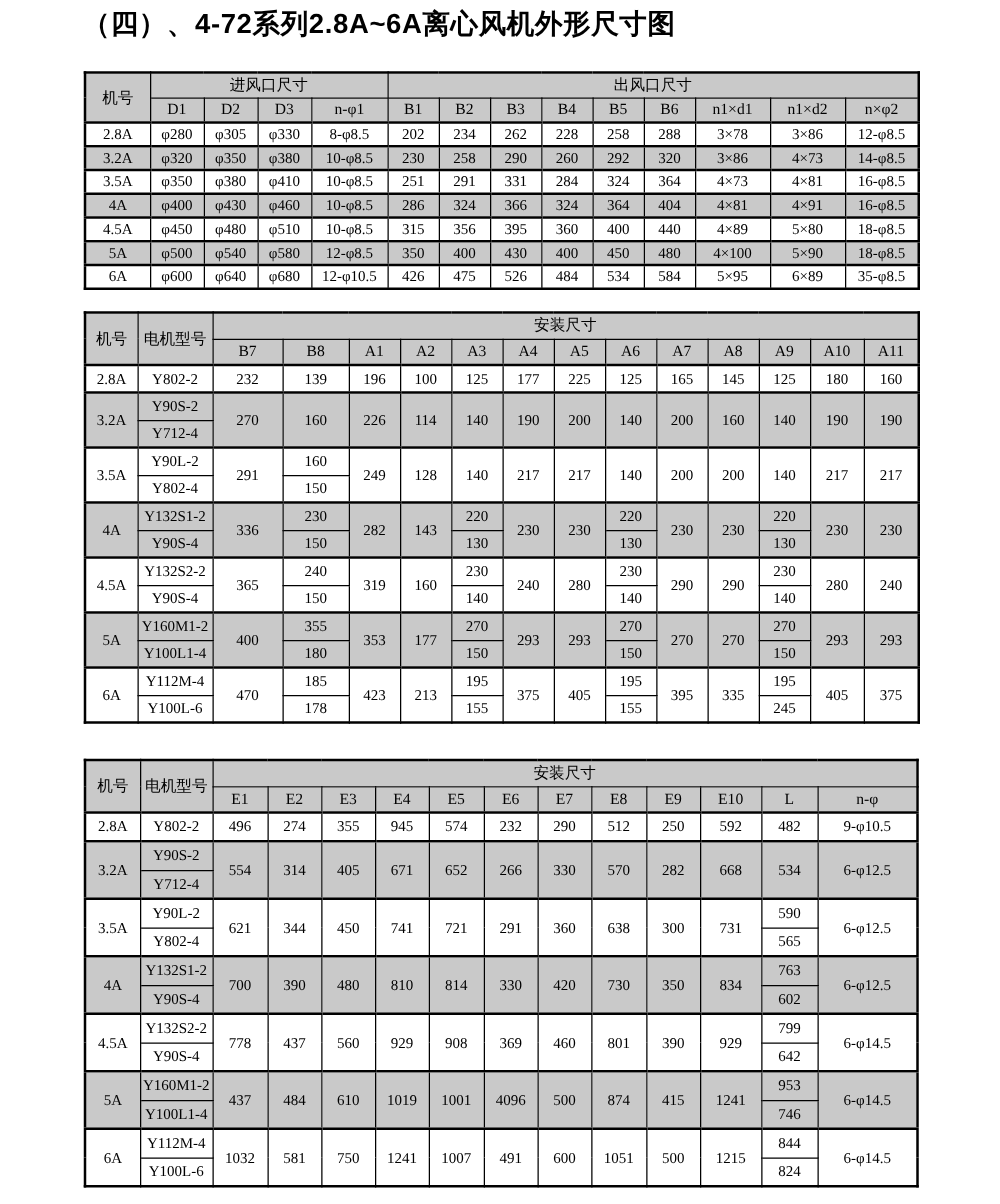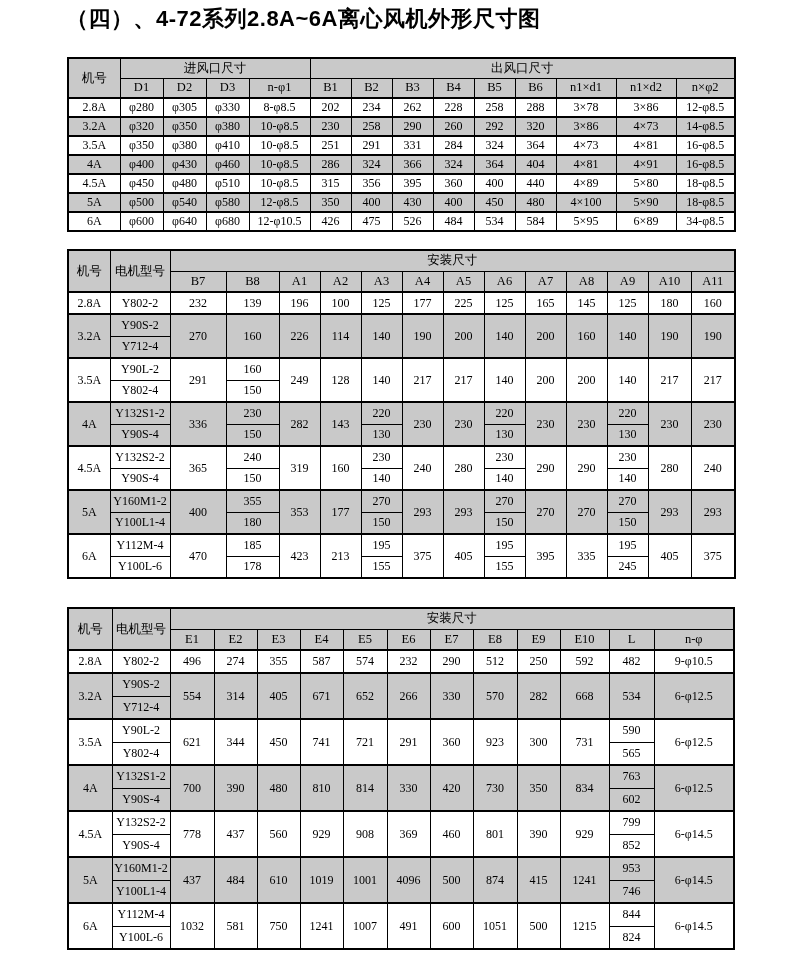--- a/index.html
+++ b/index.html
@@ -189,21 +189,21 @@
           <td>φ680</td>
           <td>12-φ10.5</td>
           <td>426</td>
           <td>475</td>
           <td>526</td>
           <td>484</td>
           <td>534</td>
           <td>584</td>
           <td>5×95</td>
           <td>6×89</td>
-          <td>34-φ8.5</td>
+          <td>35-φ8.5</td>
         </tr>
       </tbody>
     </table>
 
   <table id="t2">
       <colgroup>
         <col style="width: 42px;">
         <col style="width: 60px;">
         <col style="width: 56px;">
         <col style="width: 53px;">
@@ -437,21 +437,21 @@
           <th>n-φ</th>
         </tr>
       </thead>
       <tbody>
         <tr class="gs">
           <td>2.8A</td>
           <td>Y802-2</td>
           <td>496</td>
           <td>274</td>
           <td>355</td>
-          <td>587</td>
+          <td>945</td>
           <td>574</td>
           <td>232</td>
           <td>290</td>
           <td>512</td>
           <td>250</td>
           <td>592</td>
           <td>482</td>
           <td>9-φ10.5</td>
         </tr>
         <tr class="sh gs">
@@ -476,21 +476,21 @@
         <tr class="gs">
           <td rowspan="2">3.5A</td>
           <td>Y90L-2</td>
           <td rowspan="2">621</td>
           <td rowspan="2">344</td>
           <td rowspan="2">450</td>
           <td rowspan="2">741</td>
           <td rowspan="2">721</td>
           <td rowspan="2">291</td>
           <td rowspan="2">360</td>
-          <td rowspan="2">923</td>
+          <td rowspan="2">638</td>
           <td rowspan="2">300</td>
           <td rowspan="2">731</td>
           <td>590</td>
           <td rowspan="2">6-φ12.5</td>
         </tr>
         <tr>
           <td>Y802-4</td>
           <td>565</td>
         </tr>
         <tr class="sh gs">
@@ -524,21 +524,21 @@
           <td rowspan="2">369</td>
           <td rowspan="2">460</td>
           <td rowspan="2">801</td>
           <td rowspan="2">390</td>
           <td rowspan="2">929</td>
           <td>799</td>
           <td rowspan="2">6-φ14.5</td>
         </tr>
         <tr>
           <td>Y90S-4</td>
-          <td>852</td>
+          <td>642</td>
         </tr>
         <tr class="sh gs">
           <td rowspan="2">5A</td>
           <td>Y160M1-2</td>
           <td rowspan="2">437</td>
           <td rowspan="2">484</td>
           <td rowspan="2">610</td>
           <td rowspan="2">1019</td>
           <td rowspan="2">1001</td>
           <td rowspan="2">4096</td>

